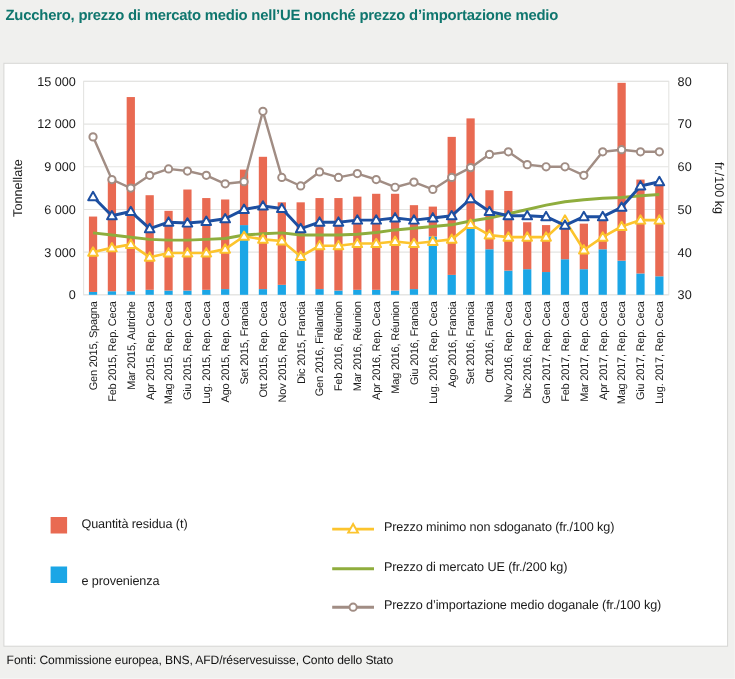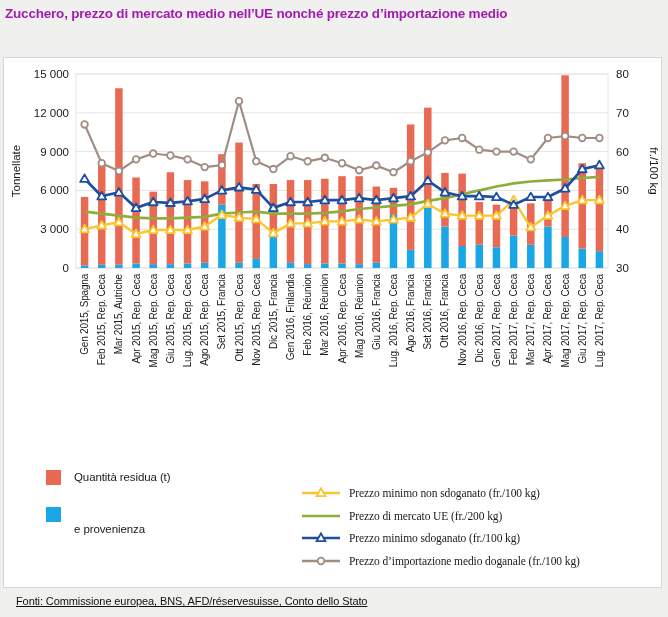--- a/index.html
+++ b/index.html
@@ -4,38 +4,38 @@
 <style>
   html,body{margin:0;padding:0;}
   body{
     width:668px;height:617px;position:relative;
     background:#f0f0ee;
     font-family:"Liberation Sans", sans-serif;
     color:#1a1a1a;overflow:hidden;
   }
   .title{
     position:absolute;left:5px;top:4px;width:658px;
-    font-size:13.5px;font-weight:bold;line-height:1.55;letter-spacing:-0.2px;color:#a21caf;
+    font-size:13.5px;font-weight:bold;line-height:1.55;letter-spacing:-0.2px;color:#0f766e;
   }
   .chart-box{
     position:absolute;left:3px;top:57px;width:659px;height:531px;
     background:#ffffff;border:1px solid #d6d6d4;box-sizing:border-box;
   }
   svg text{font-family:"Liberation Sans", sans-serif;}
   .legend{
     position:absolute;left:0;top:412px;width:100%;
     display:flex;flex-direction:row;align-items:flex-start;
   }
   .legend-left{width:255px;margin-left:42px;display:flex;flex-direction:column;gap:21px;}
-  .legend-right{flex:1;display:flex;flex-direction:column;gap:7px;margin-top:16px;font-family:Liberation Serif, serif;}
-  .leg-item{display:flex;align-items:flex-start;font-size:11.5px;line-height:1.35;letter-spacing:-0.1px;}
+  .legend-right{flex:1;display:flex;flex-direction:column;gap:20px;margin-top:3px;}
+  .leg-item{display:flex;align-items:center;font-size:11.5px;line-height:1.35;letter-spacing:-0.1px;}
   .swatch{width:15px;height:15px;display:inline-block;margin-right:13px;flex:0 0 auto;margin-top:0px;}
   .line-icon{width:40px;height:13px;margin-right:8px;flex:0 0 auto;}
   .footer{
-    position:absolute;left:16px;top:595px;font-size:11px;letter-spacing:-0.1px;color:#111;text-decoration:underline;
+    position:absolute;left:6px;top:595px;font-size:11px;letter-spacing:-0.1px;color:#111;
   }
 </style>
 </head>
 <body>
 
 <div class="title">
   <div>Zucchero, prezzo di mercato medio nell’UE nonché prezzo d’importazione medio</div>
 </div>
 
 <div class="chart-box">
@@ -276,27 +276,20 @@
         <span>Prezzo minimo non sdoganato (fr./100 kg)</span>
       </div>
       <div class="leg-item">
         <span class="line-icon"><svg width="40" height="13" viewBox="0 0 40 13">
               <line x1="1" y1="7" x2="39" y2="7" stroke="#8fad3d" stroke-width="2.6"></line>
             </svg></span>
         <span>Prezzo di mercato UE (fr./200 kg)</span>
       </div>
       <div class="leg-item">
         <span class="line-icon"><svg width="40" height="13" viewBox="0 0 40 13">
-              <line x1="1" y1="7" x2="39" y2="7" stroke="#1d4fa1" stroke-width="2.6"></line>
-              <path d="M 20 2.4 L 24.4 10.2 L 15.6 10.2 Z" fill="#fff" stroke="#1d4fa1" stroke-width="1.8"></path>
-            </svg></span>
-        <span>Prezzo minimo sdoganato (fr./100 kg)</span>
-      </div>
-      <div class="leg-item">
-        <span class="line-icon"><svg width="40" height="13" viewBox="0 0 40 13">
               <line x1="1" y1="7" x2="39" y2="7" stroke="#a18d84" stroke-width="2.6"></line>
               <circle cx="20" cy="7" r="3.3" fill="#fff" stroke="#a18d84" stroke-width="1.8"></circle>
             </svg></span>
         <span>Prezzo d’importazione medio doganale (fr./100 kg)</span>
       </div>
     </div>
   </div>
 </div>
 
 <div class="footer">Fonti: Commissione europea, BNS, AFD/réservesuisse, Conto dello Stato</div>

